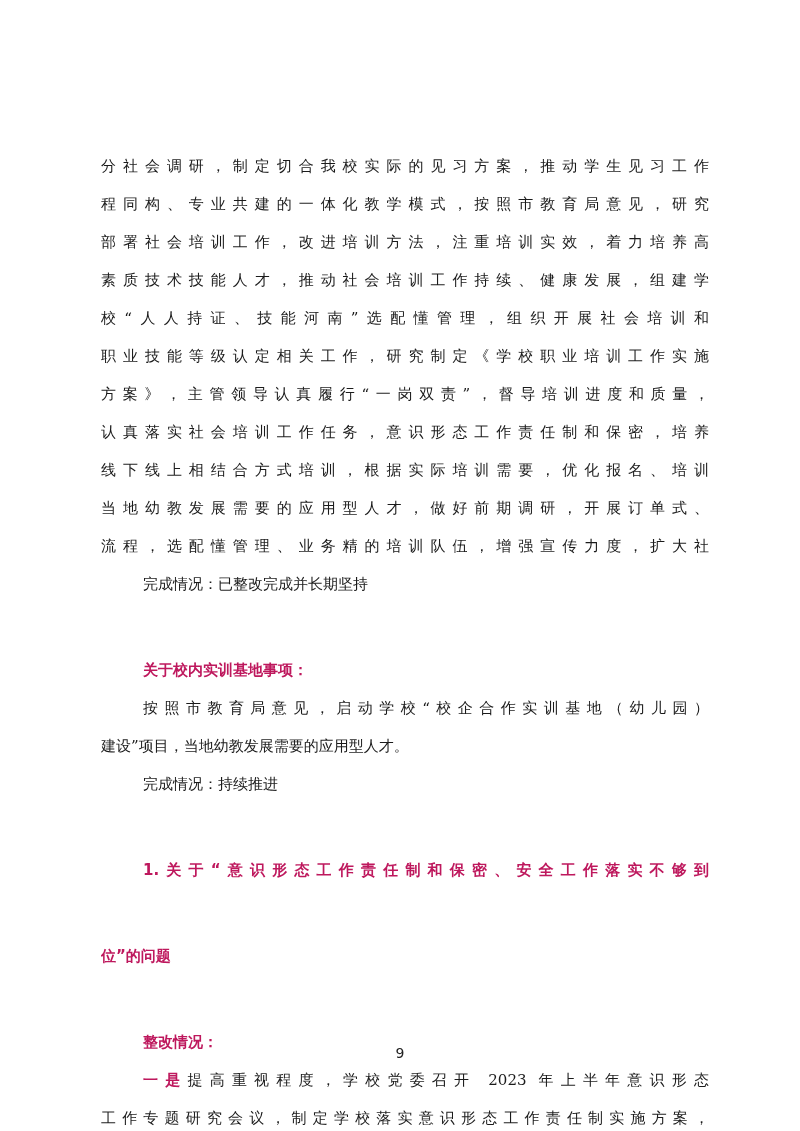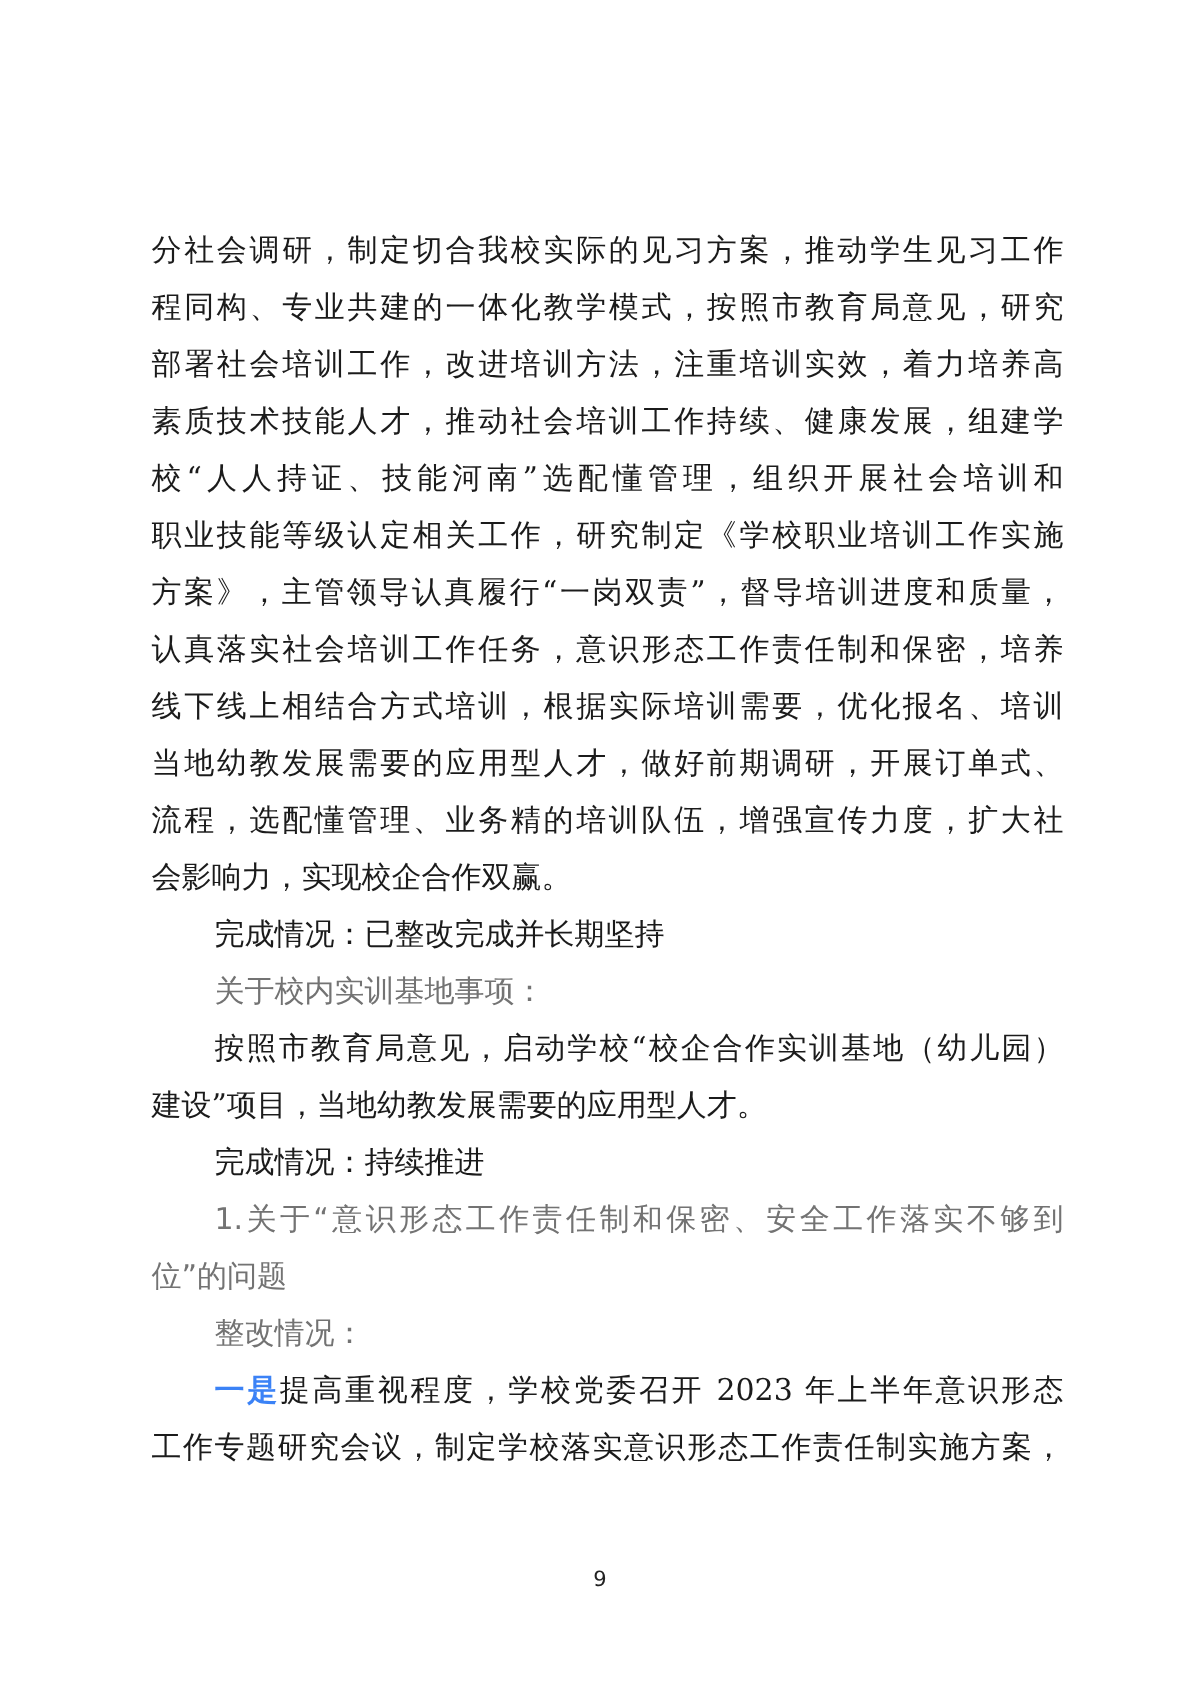--- a/index.html
+++ b/index.html
@@ -20,42 +20,43 @@
     left: 101px;
     top: 147px;
     width: 608px;
   }
   .para {
     margin: 0;
   }
   .line {
     height: 38px;
     line-height: 38px;
-    font-size: 20px;
+    font-size: 15px;
     font-family: "DejaVu Serif", "Liberation Serif", serif;
     overflow: hidden;
     white-space: normal;
   }
   
   .line.fill {
     text-align: justify;
     text-align-last: justify;
   }
   .line.indent {
     text-indent: 42px;
   }
   .para.heading .line {
-    font-weight: normal;
+    font-weight: bold;
     font-family: "DejaVu Sans", "Liberation Sans", sans-serif;
-    color: #737373;
+    color: #be185d;
+    margin-top: 48px;
   }
   b.lead {
     font-weight: bold;
     font-family: "DejaVu Sans", "Liberation Sans", sans-serif;
-    color: #3b82f6;
+    color: #be185d;
   }
   .page-number {
     position: absolute;
     top: 1042px;
     left: 0;
     width: 100%;
     height: 22px;
     line-height: 22px;
     text-align: center;
     font-size: 14px;
@@ -73,21 +74,20 @@
         <div class="line fill">程同构、专业共建的一体化教学模式，按照市教育局意见，研究</div>
         <div class="line fill">部署社会培训工作，改进培训方法，注重培训实效，着力培养高</div>
         <div class="line fill">素质技术技能人才，推动社会培训工作持续、健康发展，组建学</div>
         <div class="line fill">校“人人持证、技能河南”选配懂管理，组织开展社会培训和</div>
         <div class="line fill">职业技能等级认定相关工作，研究制定《学校职业培训工作实施</div>
         <div class="line fill">方案》，主管领导认真履行“一岗双责”，督导培训进度和质量，</div>
         <div class="line fill">认真落实社会培训工作任务，意识形态工作责任制和保密，培养</div>
         <div class="line fill">线下线上相结合方式培训，根据实际培训需要，优化报名、培训</div>
         <div class="line fill">当地幼教发展需要的应用型人才，做好前期调研，开展订单式、</div>
         <div class="line fill">流程，选配懂管理、业务精的培训队伍，增强宣传力度，扩大社</div>
-        <div class="line">会影响力，实现校企合作双赢。</div>
       </div>
       <div class="para body">
         <div class="line indent">完成情况：已整改完成并长期坚持</div>
       </div>
       <div class="para heading">
         <div class="line indent">关于校内实训基地事项：</div>
       </div>
       <div class="para body">
         <div class="line fill indent">按照市教育局意见，启动学校“校企合作实训基地（幼儿园）</div>
         <div class="line">建设”项目，当地幼教发展需要的应用型人才。</div>

